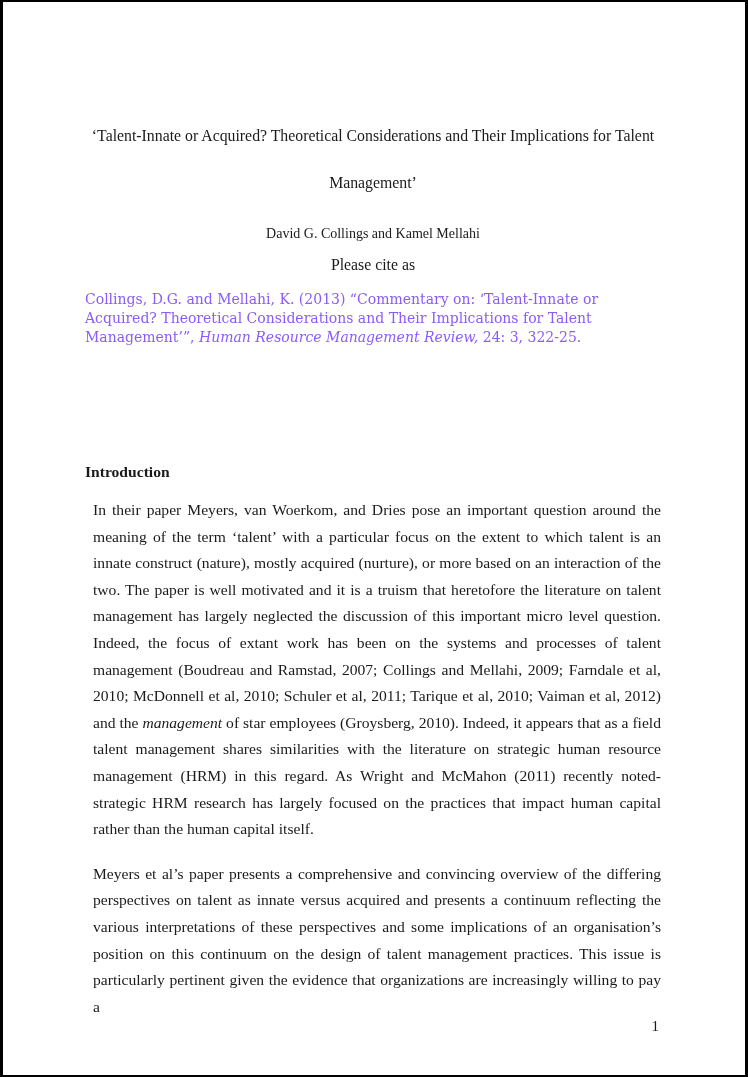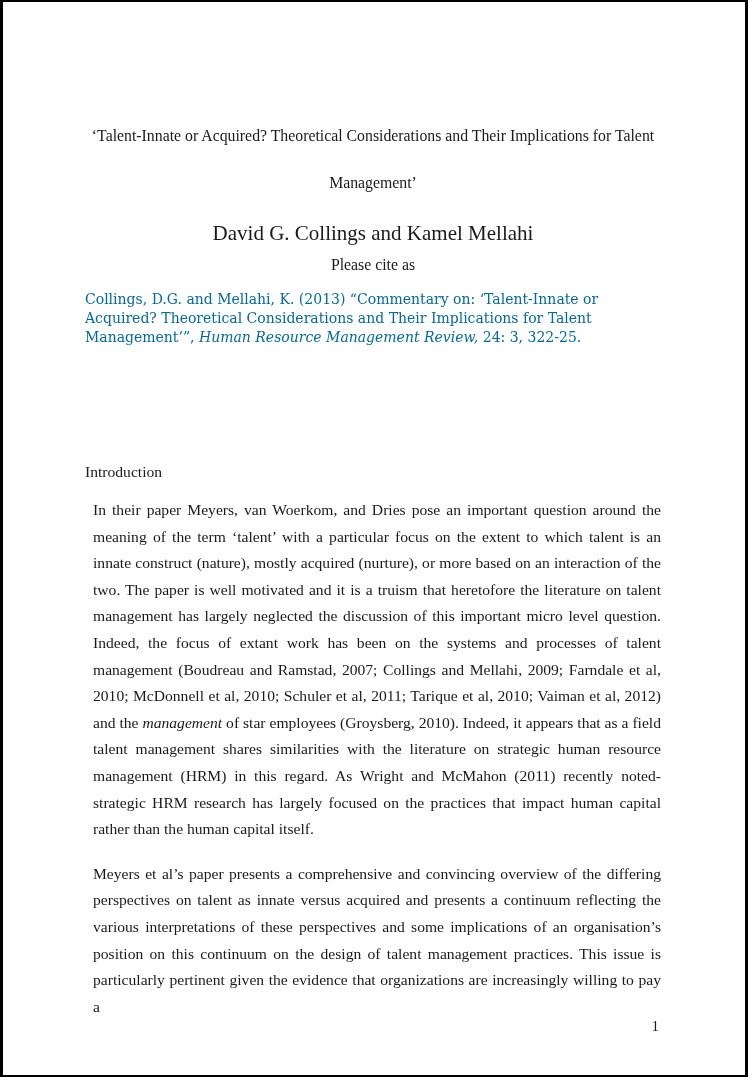--- a/index.html
+++ b/index.html
@@ -27,42 +27,42 @@
     color: #1a1a1a;
   }
   .doc-title {
     margin-top: 110px;
     font-size: 15.8px;
     line-height: 47px;
     text-align: center;
   }
   .authors {
     margin-top: 18px;
-    font-size: 21px;
+    font-size: 14px;
     line-height: 19px;
     text-align: center;
   }
   .cite-as {
     margin-top: 12px;
     font-size: 15.8px;
     line-height: 19px;
     text-align: center;
   }
   .citation {
     margin: 16px 0 0 0;
     font-family: "DejaVu Serif", serif;
     font-size: 14px;
     line-height: 19px;
     text-align: left;
-    color: #0369a1;
+    color: #8b5cf6;
   }
   .heading {
     margin: 115px 0 0 0;
     font-size: 15.6px;
-    font-weight: normal;
+    font-weight: bold;
     line-height: 19px;
   }
   .body-text {
     margin: 16px 0 0 8px;
     font-size: 15.6px;
     line-height: 26.6px;
     text-align: justify;
   }
   .body-text.continues {
     margin-top: 18px;

